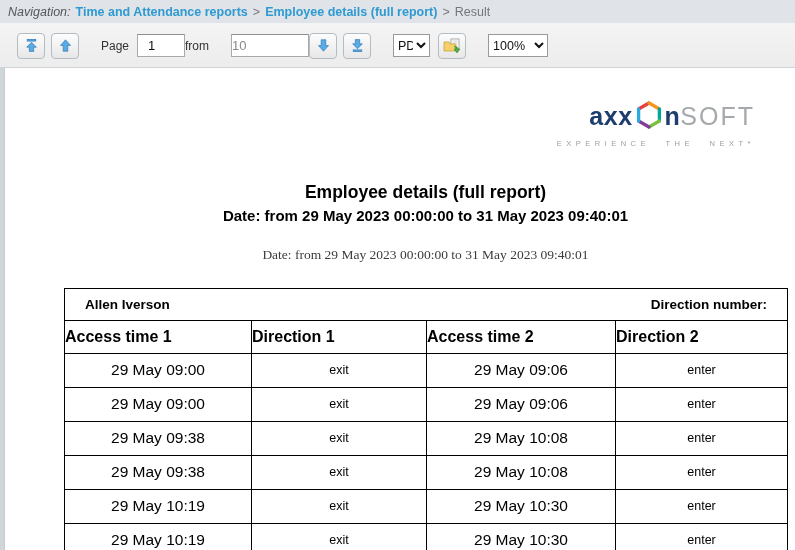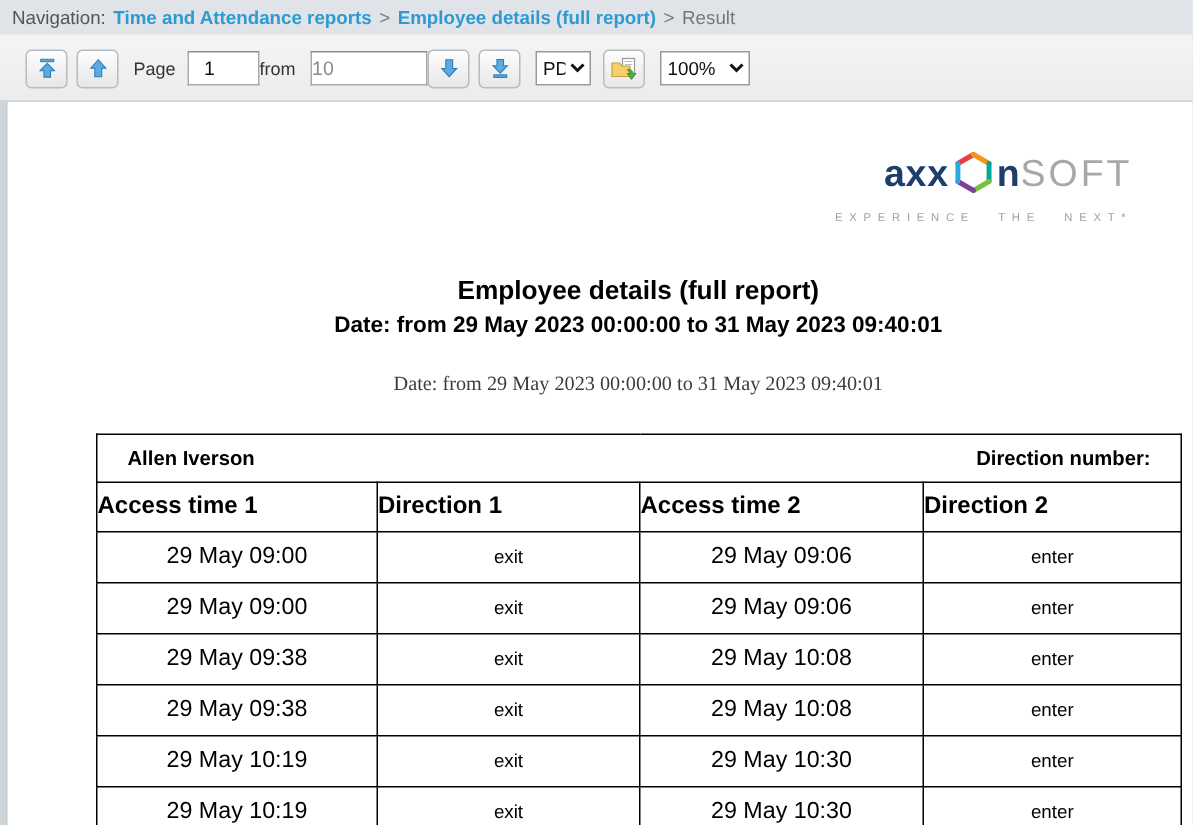--- a/index.html
+++ b/index.html
@@ -15,21 +15,21 @@
   .breadcrumb-bar {
     height: 24px;
     background: #e0e3e7;
     border-bottom: 1px solid #f2f4f5;
     display: flex;
     align-items: center;
     padding-left: 8px;
     font-size: 12.5px;
     white-space: nowrap;
   }
-  .crumb-prefix { color: var(--nav-text); margin-right: 5px; }
+  .crumb-prefix { color: var(--nav-text); margin-right: 5px; font-style: italic; }
   .crumb-link { color: var(--link-blue); font-weight: bold; cursor: pointer; }
   .crumb-sep { color: var(--muted-text); margin: 0 5px; }
   .crumb-current { color: var(--muted-text); }
 
   
   .toolbar {
     height: 44px;
     background: linear-gradient(#f4f4f4, #ececec);
     border-bottom: 1px solid #cfd4d8;
     display: flex;
@@ -42,21 +42,21 @@
     border-radius: 4px;
     background: linear-gradient(#fdfdfd, #e7e7e7);
     display: inline-flex;
     align-items: center;
     justify-content: center;
     cursor: pointer;
   }
   .tb-btn svg { display: block; }
   .gap6 { margin-left: 6px; }
   .gap8 { margin-left: 8px; }
-  .gap10 { margin-left: 10px; }
+  .gap10 { margin-left: 22px; }
   .gap12 { }
   .tb-label { font-size: 12px; color: #333; }
   .tb-input {
     height: 23px;
     border: 1px solid #a9a9a9;
     border-top-color: #8e8e8e;
     background: #fff;
     font-family: "Liberation Sans", sans-serif;
     font-size: 13px;
     padding-left: 10px;

